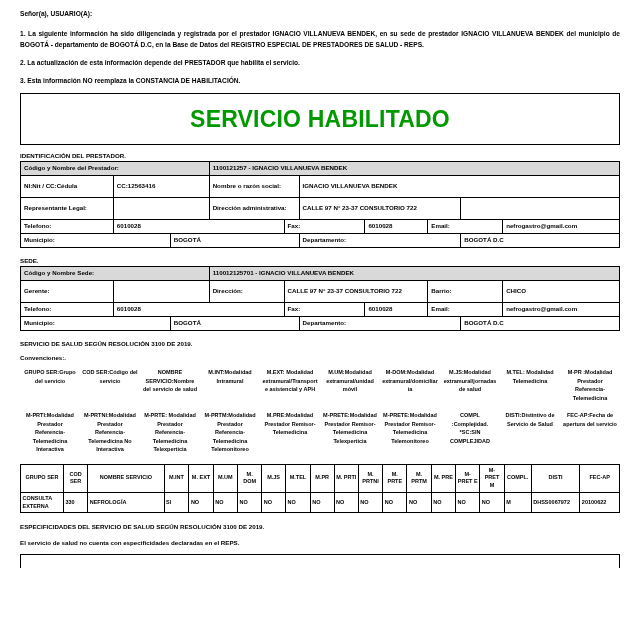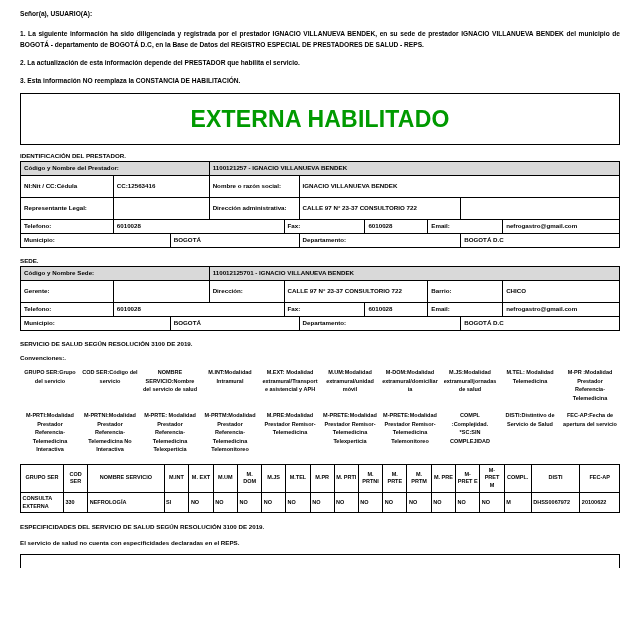--- a/index.html
+++ b/index.html
@@ -145,21 +145,21 @@
 <div class="page">
 
   <div>
     <p class="intro-line first">Señor(a), USUARIO(A):</p>
     <p class="intro-line">1. La siguiente información ha sido diligenciada y registrada por el prestador IGNACIO VILLANUEVA BENDEK, en su sede de prestador IGNACIO VILLANUEVA BENDEK del municipio de BOGOTÁ - departamento de BOGOTÁ D.C, en la Base de Datos del REGISTRO ESPECIAL DE PRESTADORES DE SALUD - REPS.</p>
     <p class="intro-line">2. La actualización de esta información depende del PRESTADOR que habilita el servicio.</p>
     <p class="intro-line">3. Esta información NO reemplaza la CONSTANCIA DE HABILITACIÓN.</p>
   </div>
 
   <div class="banner">
-    <span class="banner-title" style="color: rgb(0, 154, 0);">EXTERNA HABILITADO</span>
+    <span class="banner-title" style="color: rgb(0, 154, 0);">SERVICIO HABILITADO</span>
   </div>
 
   <div class="section-caption">IDENTIFICACIÓN DEL PRESTADOR.</div>
   <table class="info">
     <colgroup>
       <col style="width:15.5%">
         <col style="width:9.5%">
         <col style="width:6.5%">
       <col style="width:12.5%">
         <col style="width:2.5%">

